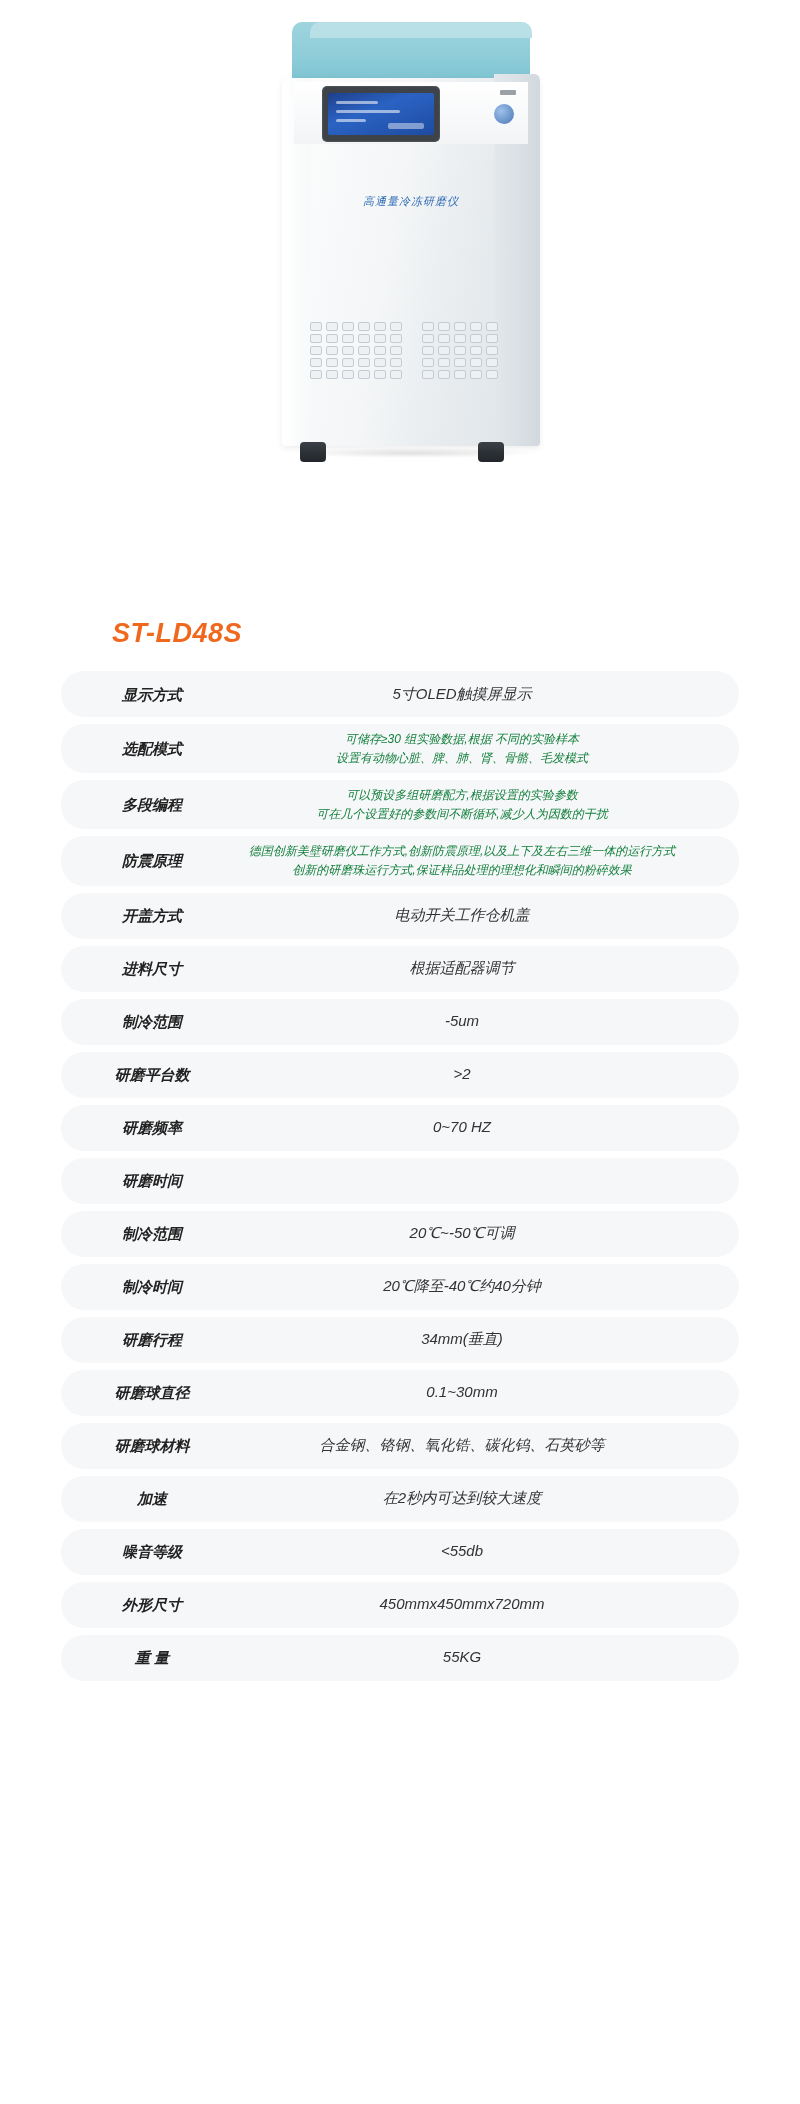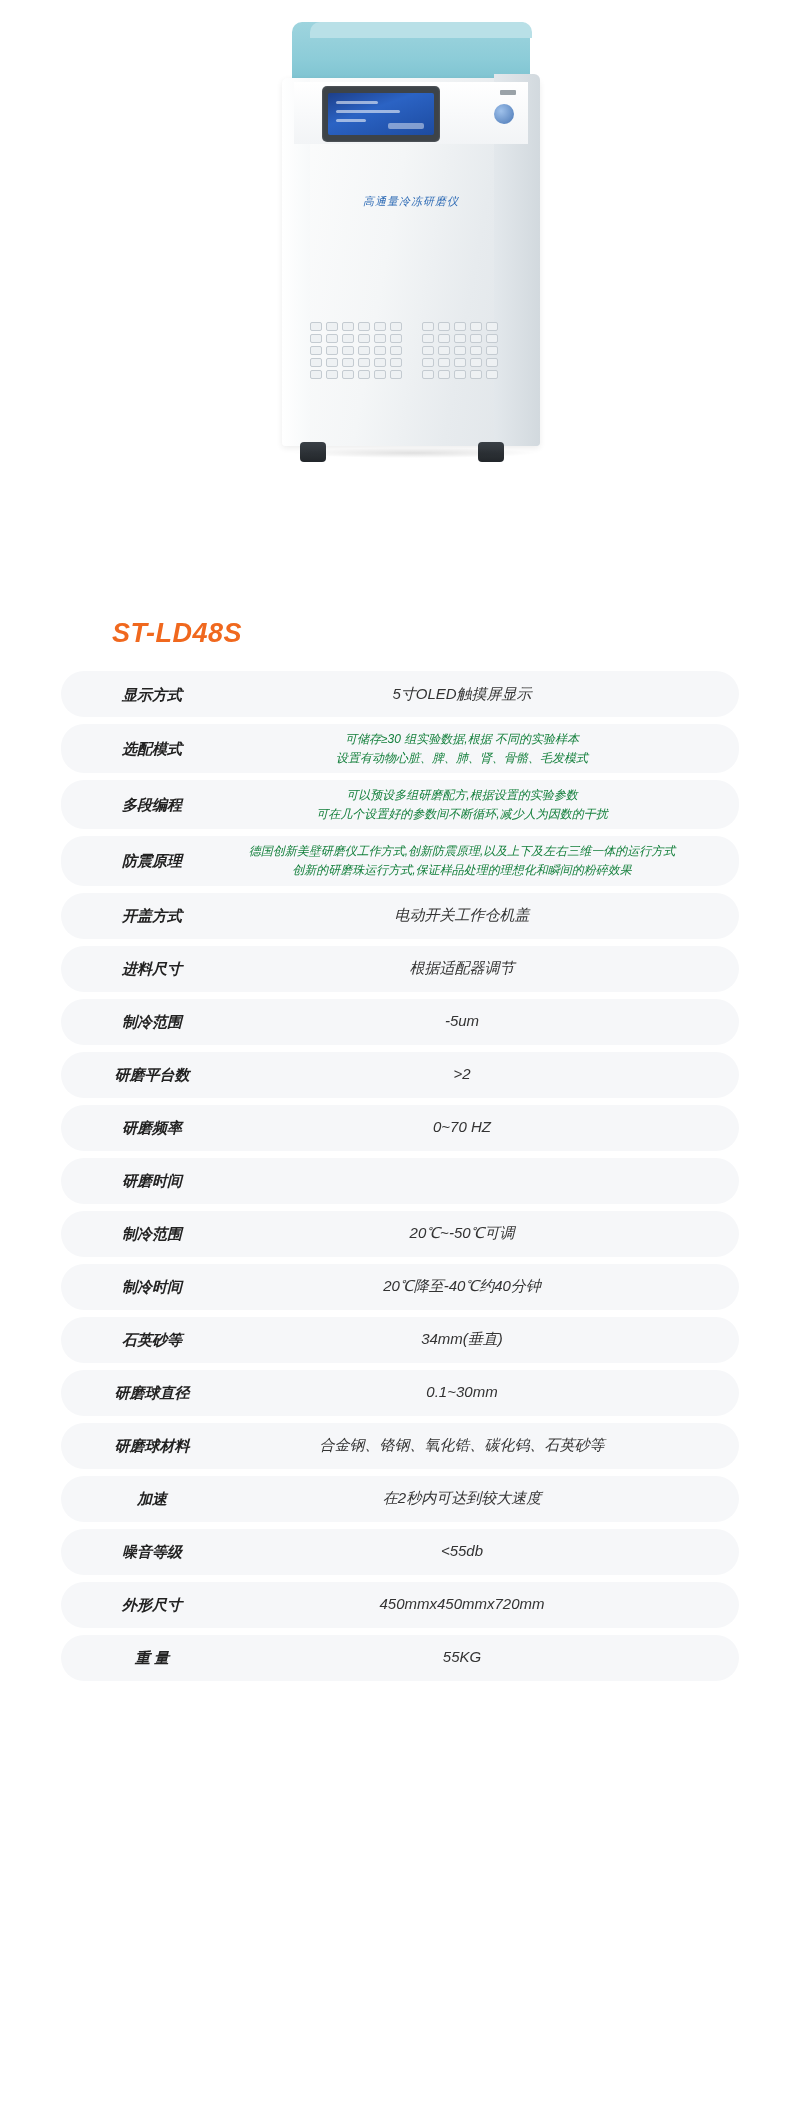--- a/index.html
+++ b/index.html
@@ -370,21 +370,21 @@
       </div>
       <div class="spec-row">
         <div class="spec-label">制冷范围</div>
         <div class="spec-value">20℃~-50℃可调</div>
       </div>
       <div class="spec-row">
         <div class="spec-label">制冷时间</div>
         <div class="spec-value">20℃降至-40℃约40分钟</div>
       </div>
       <div class="spec-row">
-        <div class="spec-label">石英砂等</div>
+        <div class="spec-label">研磨行程</div>
         <div class="spec-value">34mm(垂直)</div>
       </div>
       <div class="spec-row">
         <div class="spec-label">研磨球直径</div>
         <div class="spec-value">0.1~30mm</div>
       </div>
       <div class="spec-row">
         <div class="spec-label">研磨球材料</div>
         <div class="spec-value">合金钢、铬钢、氧化锆、碳化钨、石英砂等</div>
       </div>

